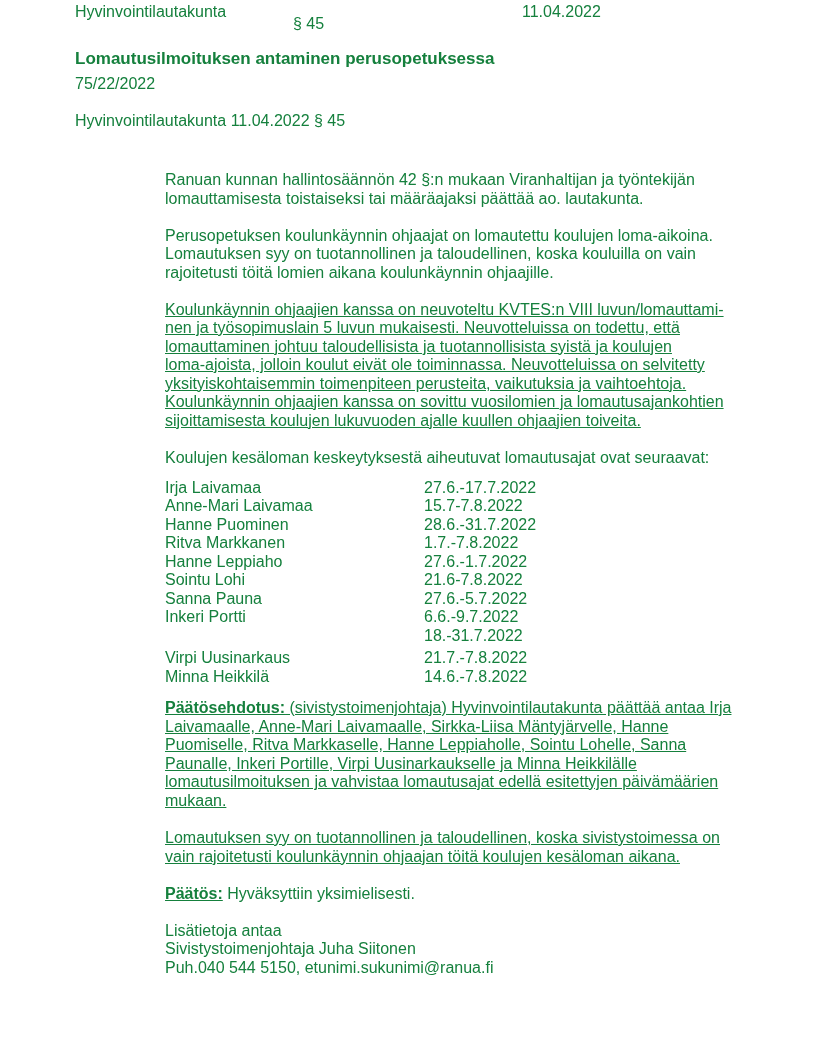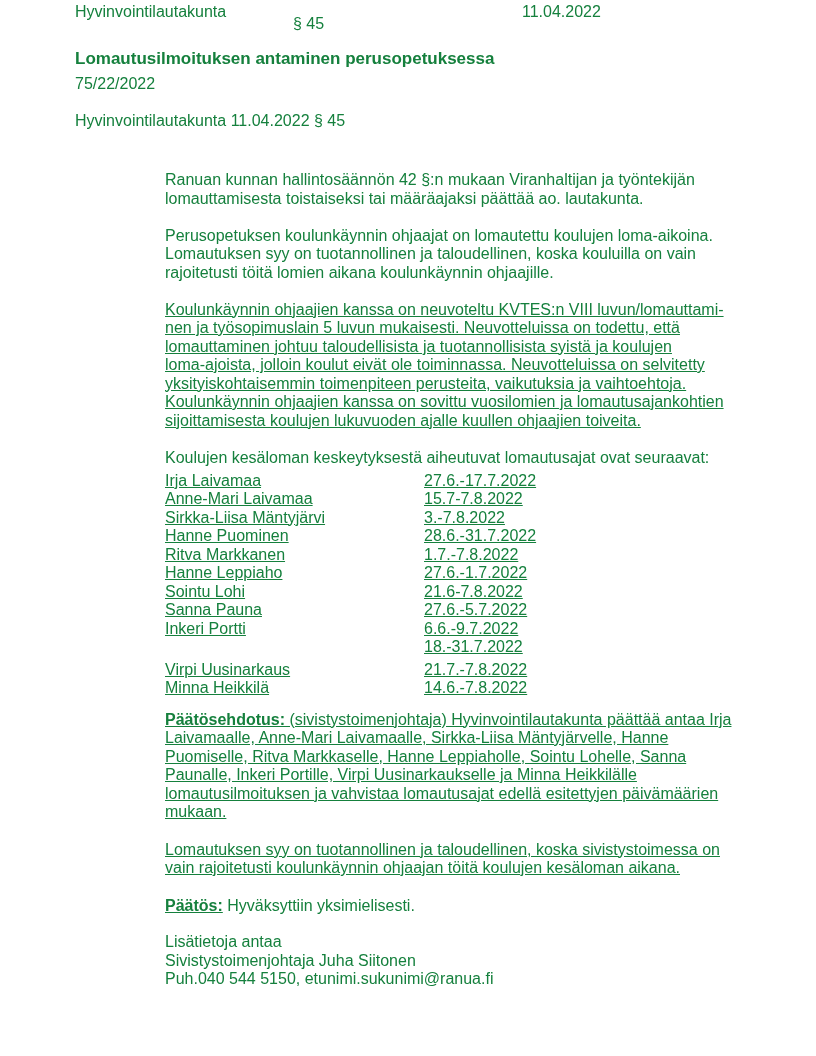--- a/index.html
+++ b/index.html
@@ -22,21 +22,21 @@
   .doc-title {
     position: absolute; top: 37px; left: 75px;
     font-size: 17px; font-weight: bold; line-height: 21px; white-space: nowrap;
   }
   .case-number { position: absolute; top: 75px; left: 75px; white-space: nowrap; }
   .subheader   { position: absolute; top: 112px; left: 75px; white-space: nowrap; }
   .doc-body { position: absolute; top: 171px; left: 165px; width: 640px; }
   .para { margin: 0 0 18.5px 0; white-space: pre-line; }
   .para.tight { margin-bottom: 19px; text-decoration: underline; }
   .list-intro { margin: 0; white-space: nowrap; }
-  .layoff-list { margin: 4px 0 13px 0; text-decoration: underline; }
+  .layoff-list { margin: 11px 0 13px 0; }
   .layoff-row { display: flex; }
   .layoff-row.gap-above { margin-top: 4px; }
   .layoff-row .name { width: 259px; flex: 0 0 259px; white-space: nowrap; }
   .layoff-row .period { white-space: nowrap; }
   .label-bold-underline { font-weight: bold; text-decoration: underline; }
   .inline-rest { white-space: pre-line; }
   .decision-line { margin: 0 0 18px 0; }
   .contact div { white-space: nowrap; }
 </style>
 </head>
@@ -76,24 +76,20 @@
     <div class="list-intro">Koulujen kesäloman keskeytyksestä aiheutuvat lomautusajat ovat seuraavat:</div>
 
     <div class="layoff-list">
       <div class="layoff-row">
         <span class="name">Irja Laivamaa</span>
         <span class="period">27.6.-17.7.2022</span>
       </div>
       <div class="layoff-row">
         <span class="name">Anne-Mari Laivamaa</span>
         <span class="period">15.7-7.8.2022</span>
-      </div>
-      <div class="layoff-row">
-        <span class="name">Sirkka-Liisa Mäntyjärvi</span>
-        <span class="period">3.-7.8.2022</span>
       </div>
       <div class="layoff-row">
         <span class="name">Hanne Puominen</span>
         <span class="period">28.6.-31.7.2022</span>
       </div>
       <div class="layoff-row">
         <span class="name">Ritva Markkanen</span>
         <span class="period">1.7.-7.8.2022</span>
       </div>
       <div class="layoff-row">

